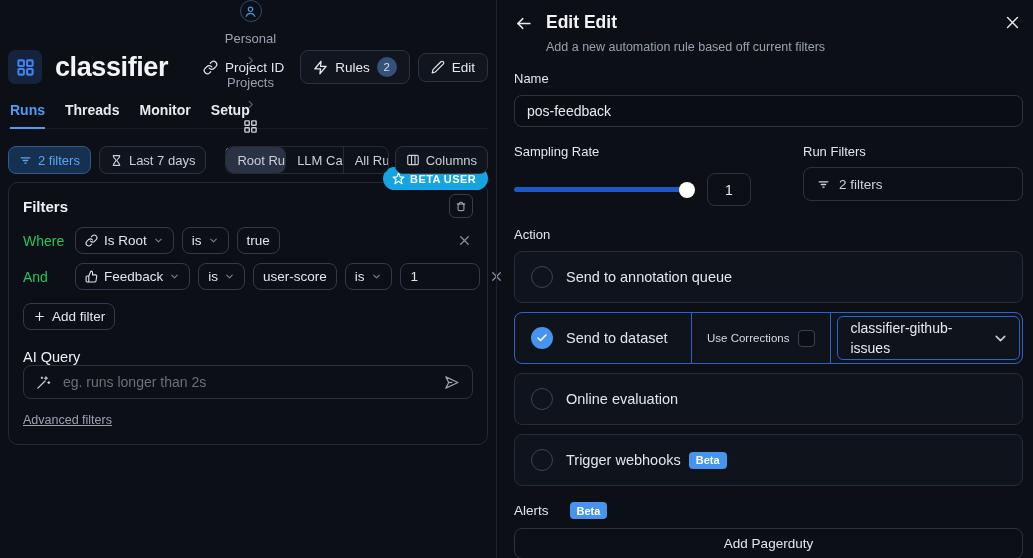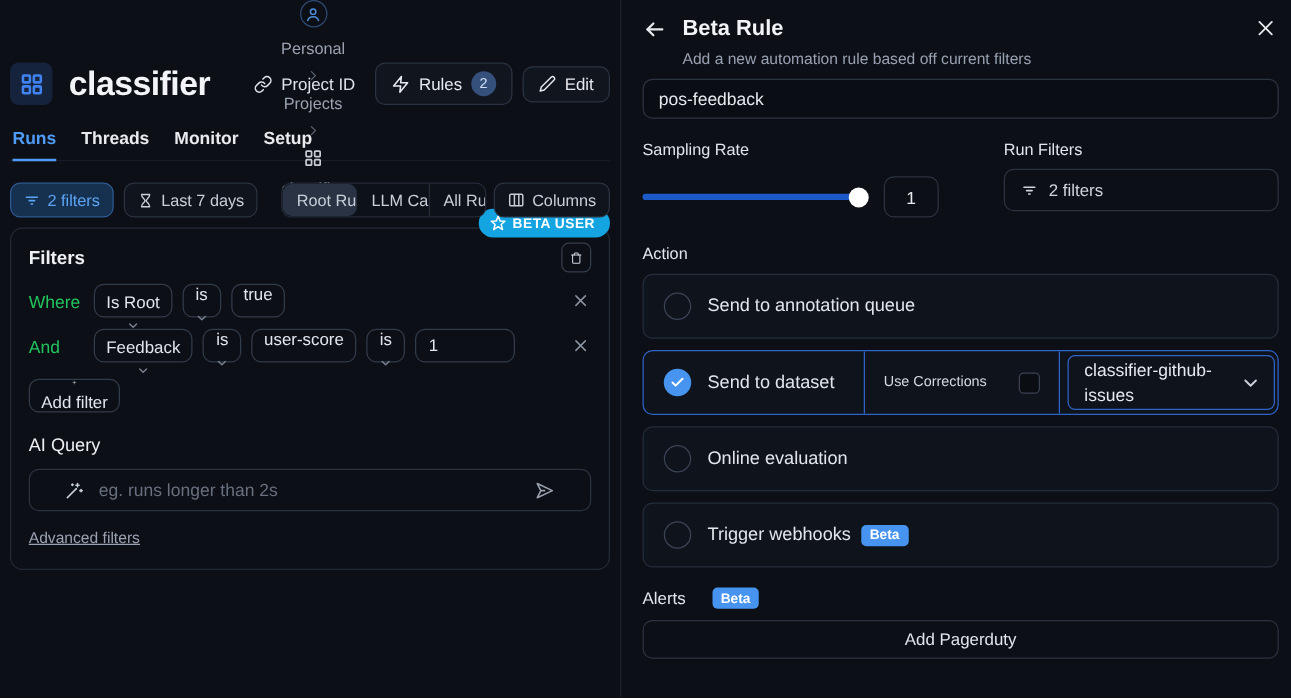--- a/index.html
+++ b/index.html
@@ -57,29 +57,29 @@
 
   .filters-card { margin-top:8px; border:1px solid #222a38; border-radius:10px; padding:11px 14px 16px; }
   .fc-head { display:flex; align-items:center; }
   .fc-title { font-size:15px; font-weight:600; color:#eef0f4; }
   .icon-btn { margin-left:auto; width:24px; height:24px; border:1px solid #343d4d; border-radius:6px;
     background:transparent; color:#cfd4dc; display:flex; align-items:center; justify-content:center; cursor:pointer; }
   .frow { display:flex; align-items:center; gap:8px; margin-top:9px; height:27px; }
   .conj { width:44px; font-size:14px; color:#22c55e; flex-shrink:0; }
   .pill { height:27px; display:flex; align-items:center; gap:6px; border:1px solid #323b4c; border-radius:8px;
     padding:0 9px; font-size:13.5px; color:#e2e6ec; background:transparent; cursor:pointer;
-    font-family:inherit; white-space:nowrap;flex-direction:column; }
+    font-family:inherit; white-space:nowrap; }
   .pill .chev { color:#7a8294; display:flex; }
   .val-input { height:27px; width:80px; border:1px solid #323b4c; border-radius:8px; background:transparent;
     color:#e2e6ec; font-size:13.5px; padding:0 10px; font-family:inherit; }
   .row-x { margin-left:auto; background:none; border:none; color:#8a93a4; cursor:pointer; display:flex; padding:2px; }
   .add-filter { margin-top:13px; }
   .ai-label { margin-top:19px; font-size:14.5px; color:#eef0f4; }
-  .ai-input-wrap { margin-top:10px; height:34px; border:1px solid #2b3342; border-radius:8px;
-    display:flex; align-items:center; padding:0 28px; gap:10px; }
+  .ai-input-wrap { margin-top:0; height:34px; border:1px solid #2b3342; border-radius:8px;
+    display:flex; align-items:center; padding:0 12px; gap:10px; }
   .ai-input { flex:1; background:transparent; border:none; outline:none; color:#e2e6ec;
     font-size:14px; font-family:inherit; }
   .ai-input::placeholder { color:#68707f; }
   .send-btn { background:none; border:none; color:#9aa2b1; cursor:pointer; display:flex; padding:0; }
   .adv-link { display:inline-block; margin-top:14px; font-size:12.5px; color:#9aa2b1;
     text-decoration:underline; cursor:pointer; }
 
   
   .right { flex:1; border-left:1px solid #1c222d; padding:0 10px 0 17px; }
   .panel-head { display:flex; align-items:flex-start; padding-top:12px; }
@@ -110,21 +110,21 @@
     display:flex; align-items:center; padding:0 16px; cursor:pointer; }
   .radio { width:22px; height:22px; border-radius:50%; border:1.5px solid #3a4456; flex-shrink:0; }
   .radio.checked { border:none; background:#4693f0; display:flex; align-items:center; justify-content:center; color:#fff; }
   .opt-label { margin-left:13px; font-size:14.5px; color:#e2e6ec; }
   .beta-badge { margin-left:8px; background:#4693f0; color:#fff; font-size:11px; font-weight:600;
     border-radius:4px; padding:2.5px 7px; }
 
   .opt-row.selected { border-color:#2f63c8; padding:0; overflow:hidden; }
   .sel-sec1 { display:flex; align-items:center; padding:0 16px; width:177px; height:100%;
     border-right:1px solid #2f63c8; flex-shrink:0; }
-  .sel-sec2 { display:flex; align-items:center; gap:26px; padding:0 15px; height:100%;
+  .sel-sec2 { display:flex; align-items:center; gap:9px; padding:0 15px; height:100%;
     border-right:1px solid #2f63c8; flex-shrink:0; }
   .uc-label { font-size:11.5px; color:#d5d9e0; white-space:nowrap; }
   .uc-check { width:17px; height:17px; border-radius:4px; border:1px solid #3a4254; background:#0a0d12; cursor:pointer; }
   .sel-sec3 { flex:1; height:100%; padding:3px 2px 3px 6px; display:flex; }
   .dataset-select { flex:1; border:1px solid #2f63c8; border-radius:6px; display:flex; align-items:center;
     padding:4px 10px 4px 12px; cursor:pointer; }
   .dataset-name { font-size:14px; line-height:1.45; color:#e6e9ee; max-width:150px; }
   .dataset-select .chev { margin-left:auto; color:#c9cfd9; }
 
   .alerts-row { margin-top:16px; display:flex; align-items:center; gap:21px; }
@@ -362,31 +362,32 @@
   <div class="right">
 
     <div class="panel-head">
       <button class="back-btn">
         <svg width="19" height="19" viewBox="0 0 24 24" fill="none" stroke="currentColor" stroke-width="2.2" stroke-linecap="round" stroke-linejoin="round">
             <line x1="20" y1="12" x2="5" y2="12"></line>
             <polyline points="11 6 5 12 11 18"></polyline>
           </svg>
       </button>
       <div>
-        <div class="panel-title">Beta Rule</div>
+        <div class="panel-title">Edit Edit</div>
         <div class="panel-sub">Add a new automation rule based off current filters</div>
       </div>
       <button class="close-btn">
         <svg width="17" height="17" viewBox="0 0 24 24" fill="none" stroke="currentColor" stroke-width="2" stroke-linecap="round">
             <line x1="5" y1="5" x2="19" y2="19"></line>
             <line x1="19" y1="5" x2="5" y2="19"></line>
           </svg>
       </button>
     </div>
 
+    <div class="lbl name-lbl">Name</div>
     <input class="name-input" value="pos-feedback" style="">
 
     <div class="sr-row">
       <div class="sr-left">
         <div class="lbl">Sampling Rate</div>
         <div class="slider-row">
           <div class="slider-track">
             <div class="slider-thumb"></div>
           </div>
           <div class="rate-box">1</div>

